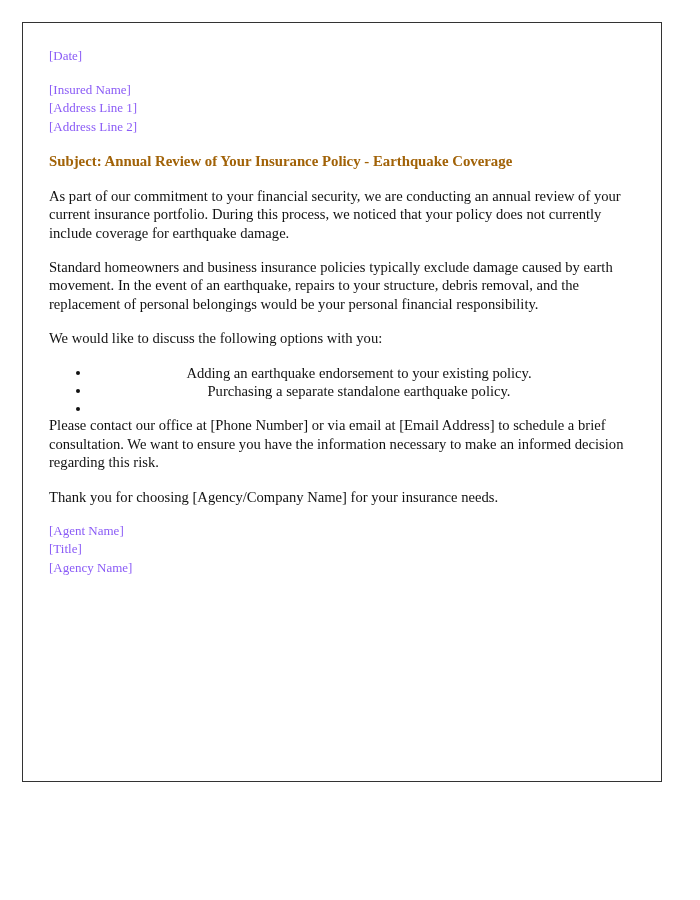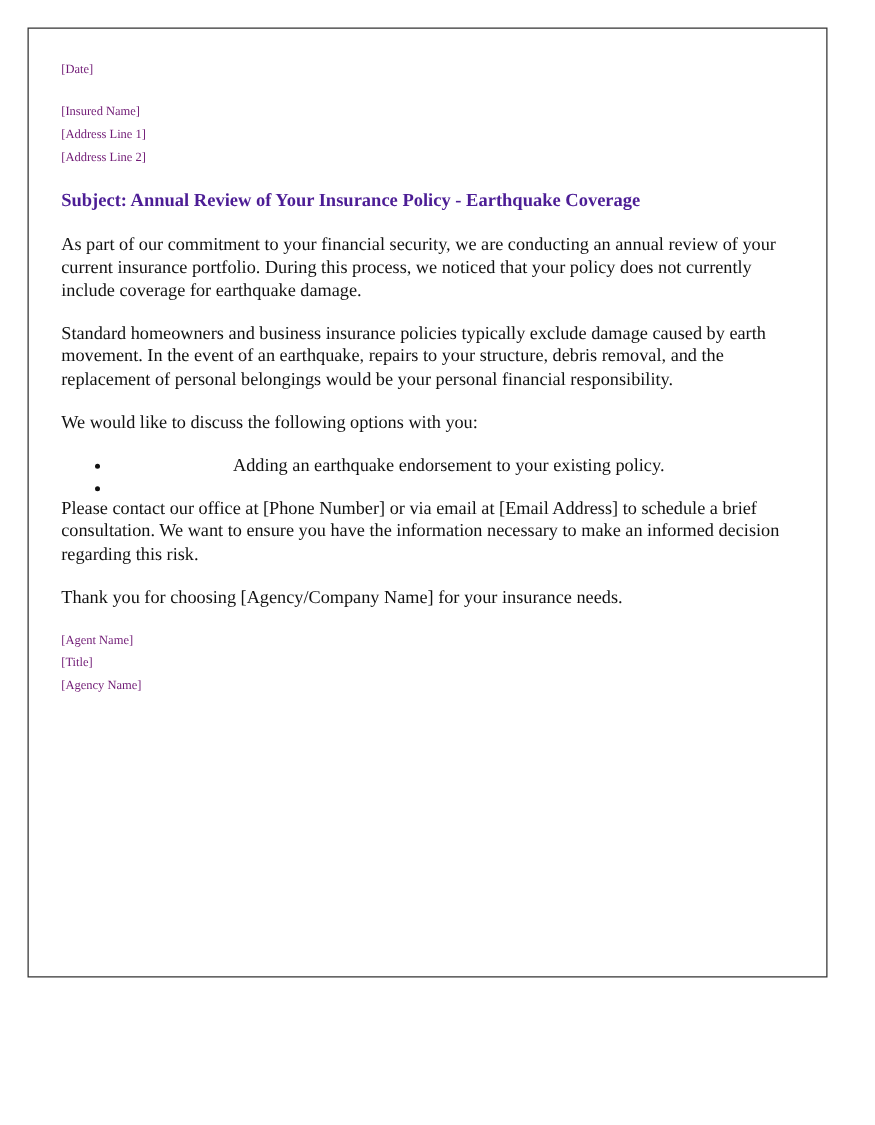--- a/index.html
+++ b/index.html
@@ -24,39 +24,39 @@
     box-sizing: border-box;
     background: #ffffff;
   }
   #letter-body {
     position: absolute;
     left: 26px;
     top: 24px;
     width: 578px;
   }
   .line {
-    font-size: 10px;
+    font-size: 13px;
     line-height: 18.2px;
-    color: #701a75;
+    color: #8b5cf6;
   }
   .block {
     margin: 0 0 16px 0;
   }
   .block:last-child {
     margin-bottom: 0;
   }
   .address-block .line {
     white-space: nowrap;
   }
   .subject {
     font-weight: bold;
     font-size: 14.8px;
     line-height: 19px;
     margin: 0 0 16px 0;
-    color: #4c1d95;
+    color: #a16207;
   }
   .para {
     font-size: 14.6px;
     line-height: 18.4px;
     text-align: left;
     margin: 0 0 16px 0;
     color: #111111;
   }
   ul.options {
     list-style: none;
@@ -109,20 +109,24 @@
 
     <div class="para">We would like to discuss the following options with you:</div>
 
     <ul class="options">
       <li>
         <span class="bullet-dot"></span>
         <span>Adding an earthquake endorsement to your existing policy.</span>
       </li>
       <li>
         <span class="bullet-dot"></span>
+        <span>Purchasing a separate standalone earthquake policy.</span>
+      </li>
+      <li>
+        <span class="bullet-dot"></span>
       </li>
     </ul>
 
     <div class="para">Please contact our office at [Phone Number] or via email at [Email Address] to schedule a brief consultation. We want to ensure you have the information necessary to make an informed decision regarding this risk.</div>
 
     <div class="para">Thank you for choosing [Agency/Company Name] for your insurance needs.</div>
 
 
     <div class="block sig-block">
       <div class="line">[Agent Name]</div>

